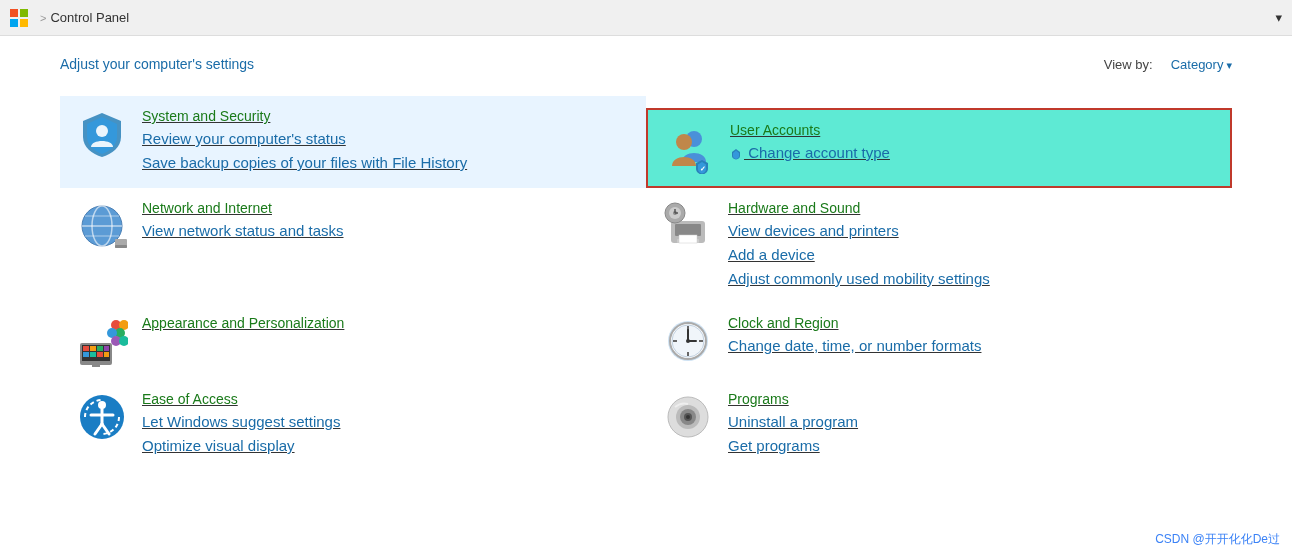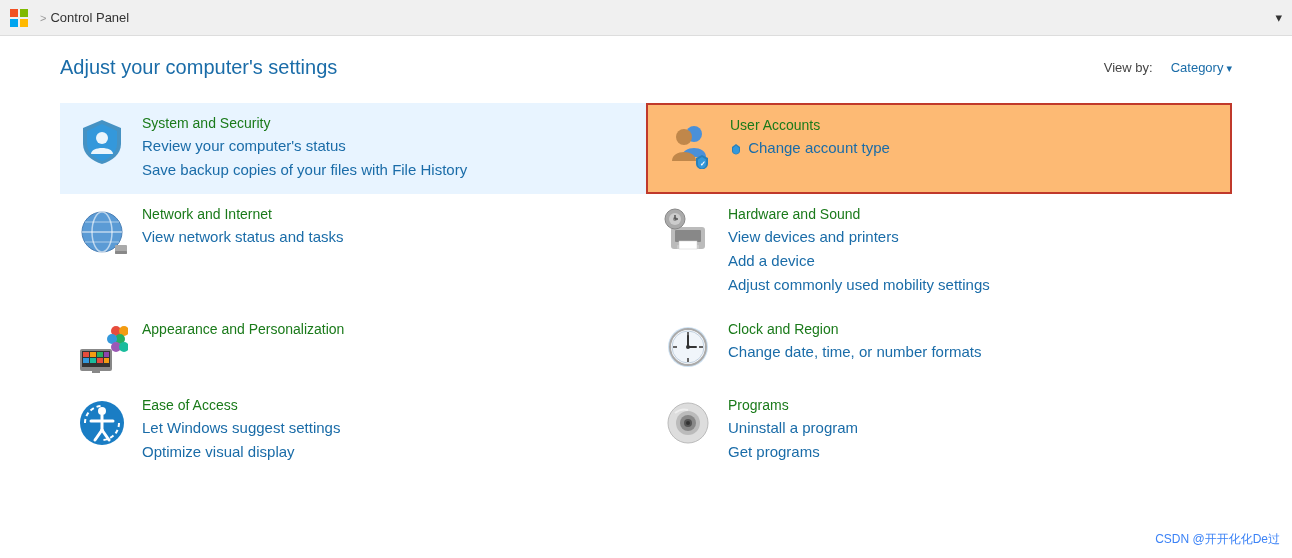--- a/index.html
+++ b/index.html
@@ -52,21 +52,21 @@
 
     
     .header-row {
       display: flex;
       align-items: center;
       justify-content: space-between;
       margin-bottom: 24px;
     }
     .page-title {
       color: #1a6ca8;
-      font-size: 20px;
+      font-size: 14px;
       font-weight: 300;
       text-align: center;
     }
     .view-by {
       display: flex;
       align-items: center;
       font-size: 13px;
       color: #444;
     }
     .view-by-label {
@@ -80,32 +80,34 @@
     .view-by-value::after {
       content: ' ▾';
       font-size: 11px;
     }
 
     
     .categories-grid {
       display: grid;
       grid-template-columns: 1fr 1fr;
       gap: 0;
+      text-decoration: underline;
     }
 
     
     .category-item {
       display: flex;
       align-items: flex-start;
       padding: 12px 16px;
       cursor: pointer;
     }
     .category-item.highlighted {
-      background: #fdba74;
+      background: #5eead4;
       border: 2px solid #c0392b;
+      margin-top: 12px;
     }
     .category-item.system-security {
       background: #e8f4ff;
     }
 
     .category-icon {
       width: 52px;
       height: 52px;
       margin-right: 14px;
       flex-shrink: 0;

